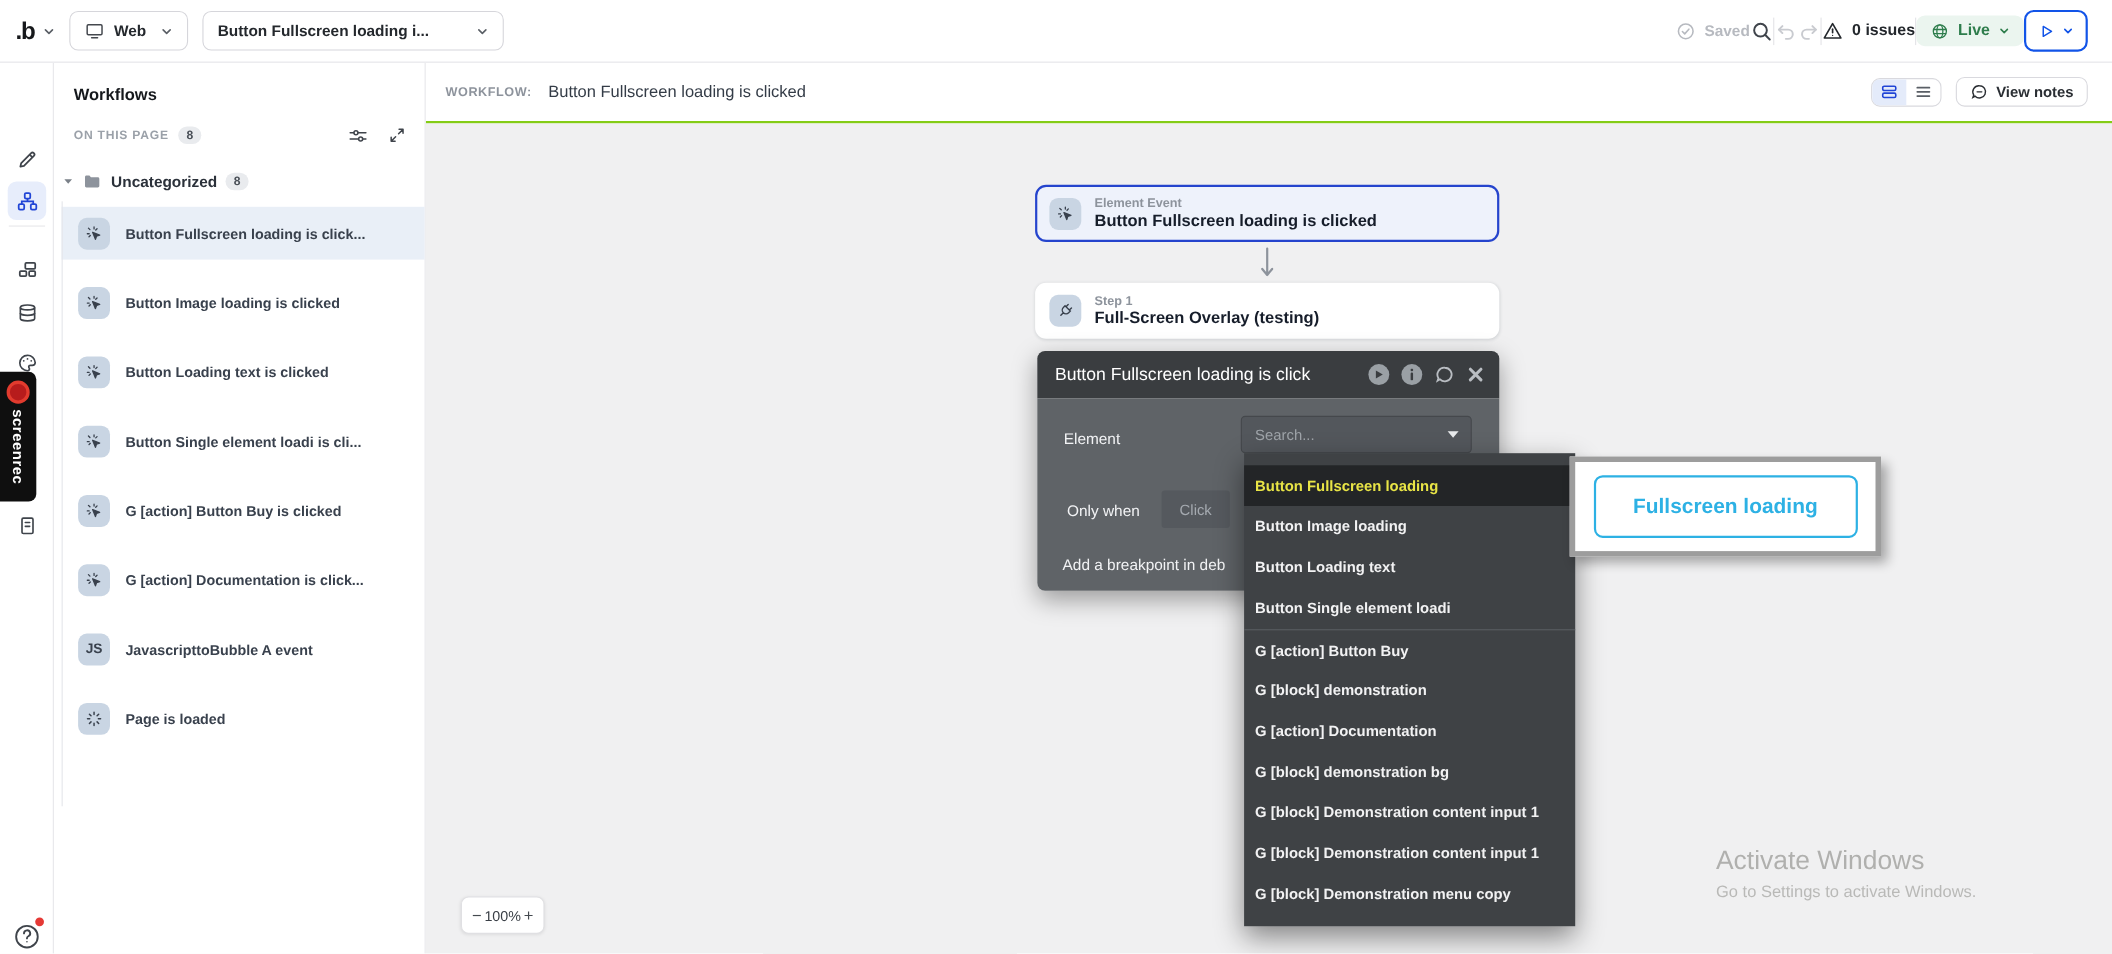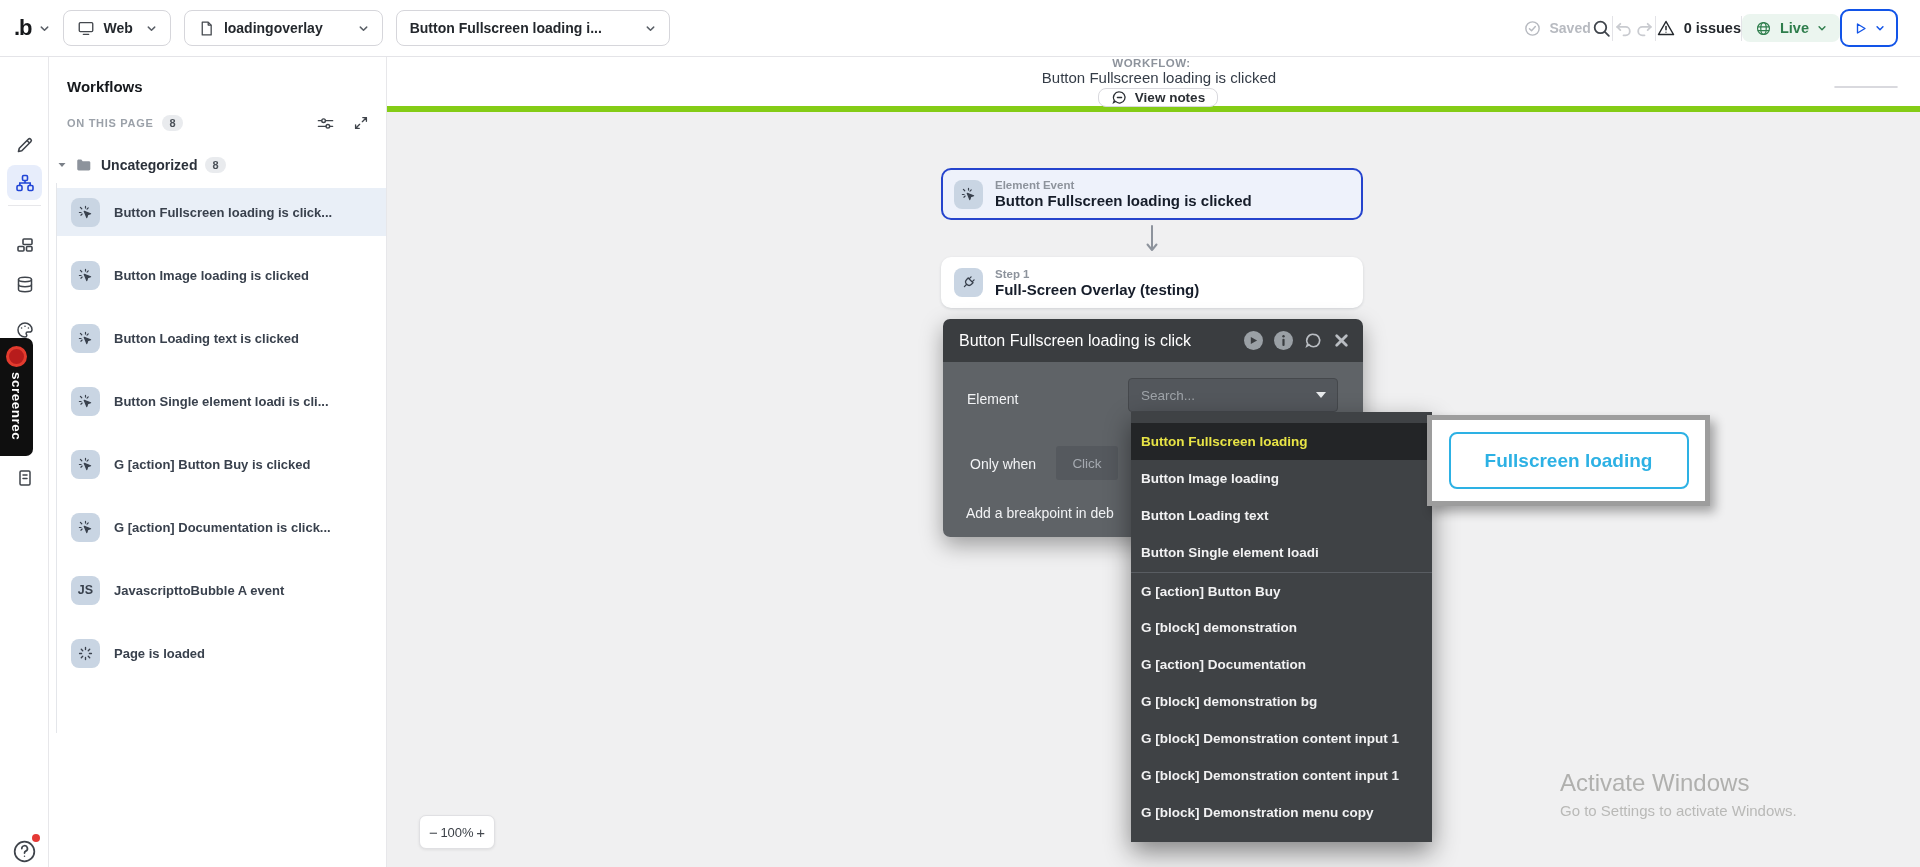--- a/index.html
+++ b/index.html
@@ -61,21 +61,21 @@
   .wf-ic { width:29px; height:29px; border-radius:8px; background:#c9d5e3; color:#39414d;
     display:none; align-items:center; justify-content:center; font-weight:700; font-size:12.5px; flex:none; }
   .wf-ic svg { width:17px; height:17px; }
   .wf-item.ic-cursor .ic-cursor-v { display:flex; }
   .wf-item.ic-js .ic-js-v { display:flex; }
   .wf-item.ic-spin .ic-spin-v { display:flex; }
   .wf-item-label { font-size:13px; font-weight:600; color:#39414d; white-space:nowrap; }
 
   
   .canvas-header { position:absolute; left:387px; top:57px; right:0; height:55px; background:#fff;
-    border-bottom:6px solid #84cc16; display:flex; align-items:center; padding:0 22px 0 18px; z-index:5;flex-direction:column; }
+    border-bottom:2px solid #84cc16; display:flex; align-items:center; padding:0 22px 0 18px; z-index:5; }
   .ch-label { font-size:11.5px; font-weight:700; color:#8d939c; letter-spacing:0.5px; }
   .ch-value { font-size:15px; color:#343c47; margin-left:15px; }
   .view-toggle { margin-left:auto; display:flex; border:1px solid #d9d9de; border-radius:8px; overflow:hidden; height:26px; }
   .vt-btn { width:31px; display:flex; align-items:center; justify-content:center; color:#5a5f66; cursor:pointer; }
   .vt-btn.active { background:#e4ebfa; color:#2145d6; }
   .view-notes { margin-left:13px; height:27px; border:1px solid #d9d9de; border-radius:8px; background:#fff;
     display:flex; align-items:center; gap:7px; padding:0 12px; font-size:13.5px; font-weight:600; color:#2a2e33; cursor:pointer; }
 
   
   .canvas { position:absolute; left:387px; top:112px; right:0; bottom:0; background:#f0f0f1; z-index:1; }
@@ -164,34 +164,20 @@
             </svg>
         </span>
         <span>Web</span>
         <span class="chev">
           <svg width="11" height="11" viewBox="0 0 12 12" fill="none" stroke="currentColor" stroke-width="1.6" stroke-linecap="round" stroke-linejoin="round">
               <path d="M2.5 4.5L6 8l3.5-3.5"></path>
             </svg>
         </span>
       </div>
       <div class="tb-select">
-        <span class="tb-ic">
-          <svg width="17" height="17" viewBox="0 0 20 20" fill="none" stroke="currentColor" stroke-width="1.5" stroke-linejoin="round">
-              <path d="M5 2.5h7l3.5 3.5v11.5H5z"></path>
-              <path d="M12 2.5V6h3.5"></path>
-            </svg>
-        </span>
-        <span>loadingoverlay</span>
-        <span class="chev" style="margin-left:26px">
-          <svg width="11" height="11" viewBox="0 0 12 12" fill="none" stroke="currentColor" stroke-width="1.6" stroke-linecap="round" stroke-linejoin="round">
-              <path d="M2.5 4.5L6 8l3.5-3.5"></path>
-            </svg>
-        </span>
-      </div>
-      <div class="tb-select">
         <span>Button Fullscreen loading i...</span>
         <span class="chev" style="margin-left:34px">
           <svg width="11" height="11" viewBox="0 0 12 12" fill="none" stroke="currentColor" stroke-width="1.6" stroke-linecap="round" stroke-linejoin="round">
               <path d="M2.5 4.5L6 8l3.5-3.5"></path>
             </svg>
         </span>
       </div>
     </div>
 
     <div class="tb-right">

